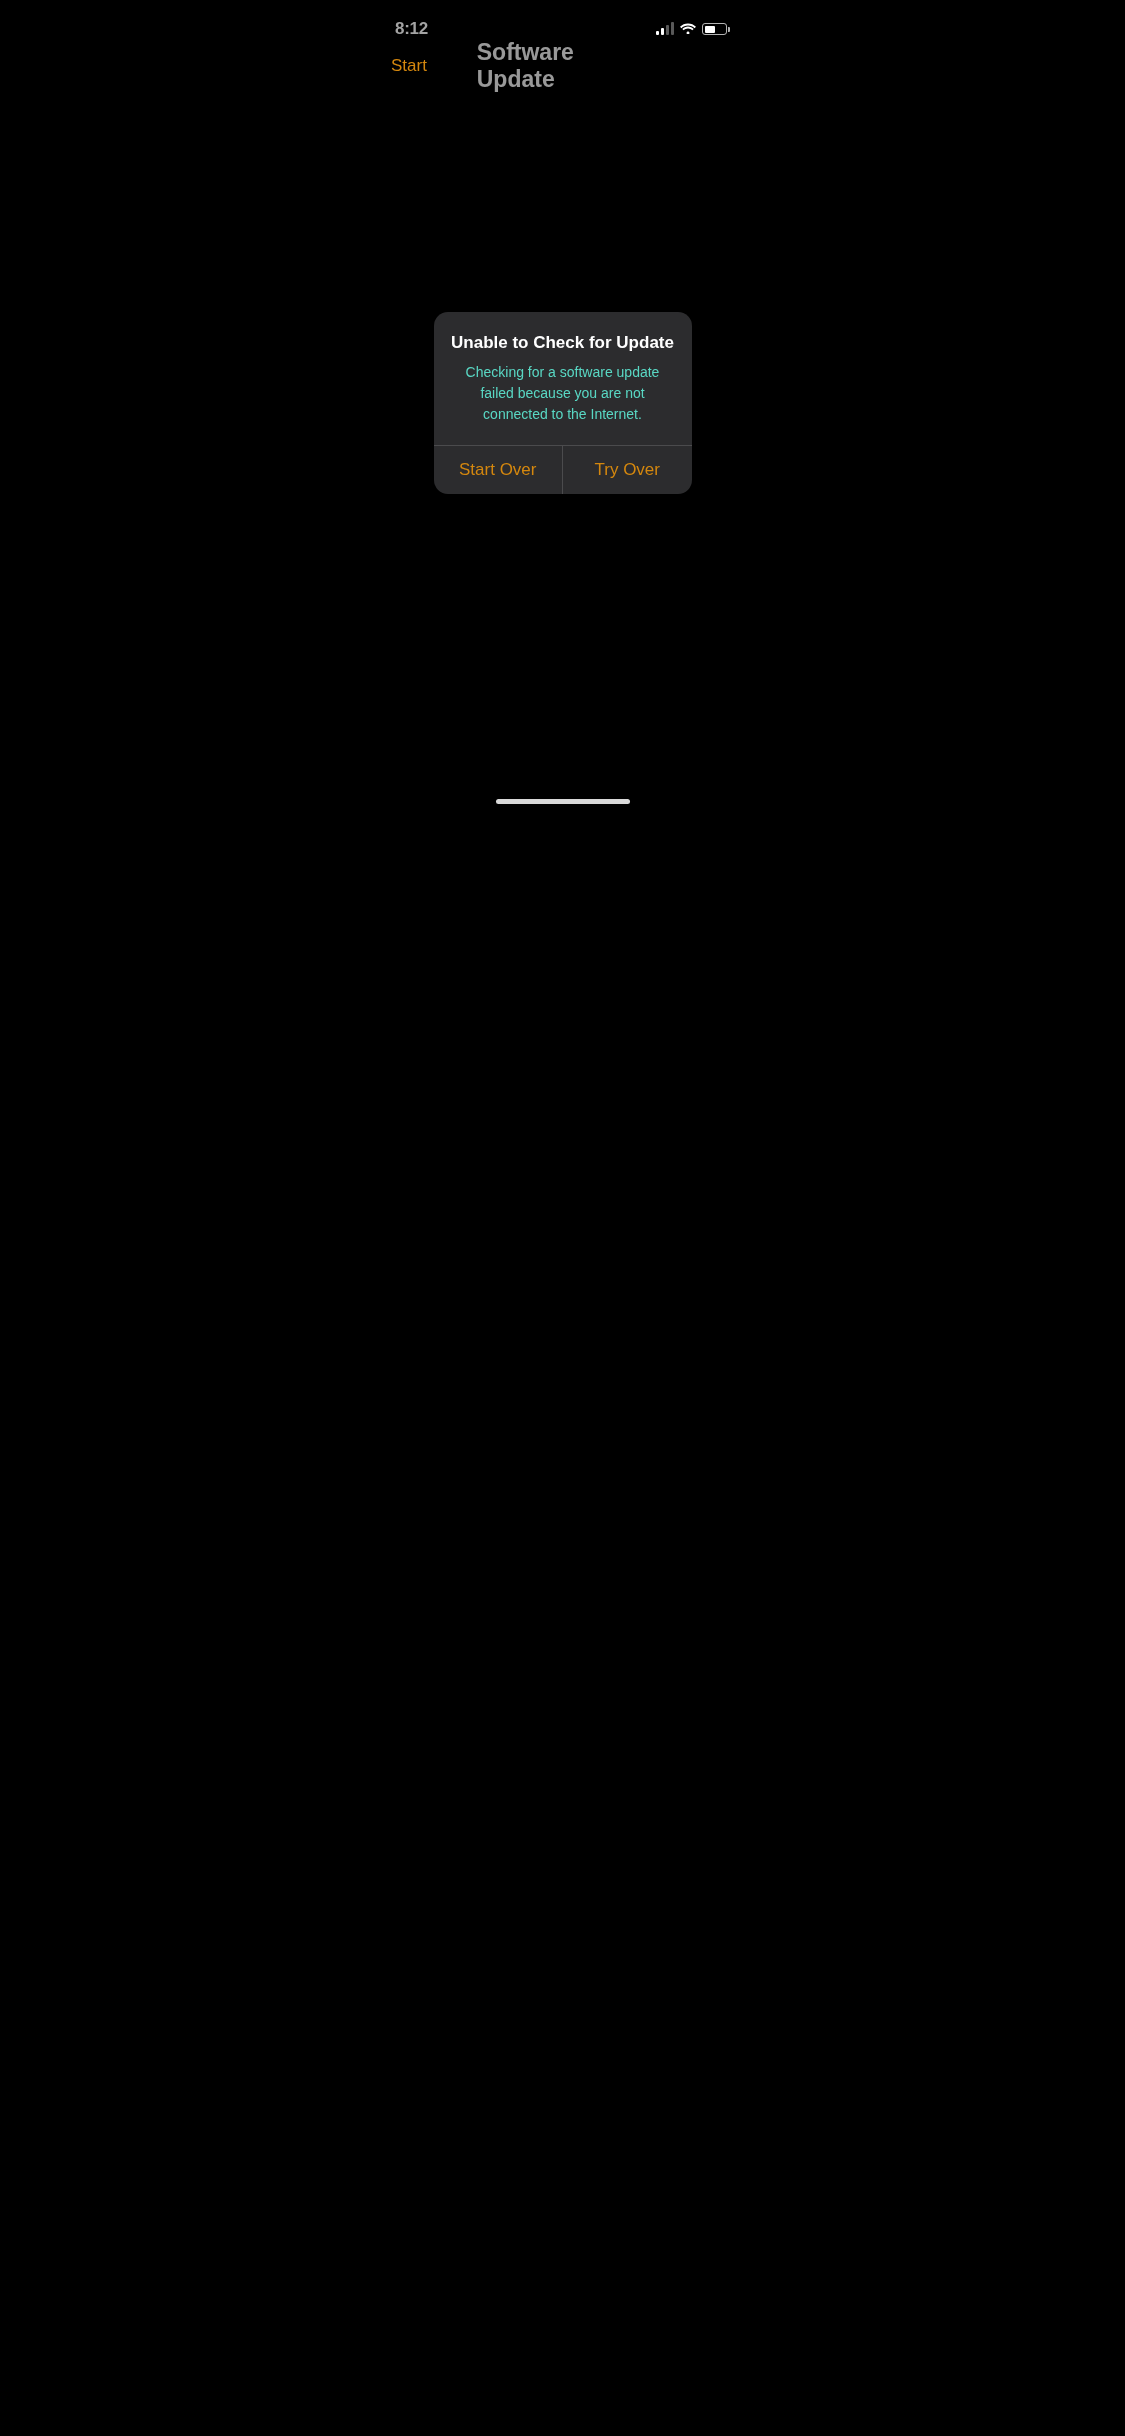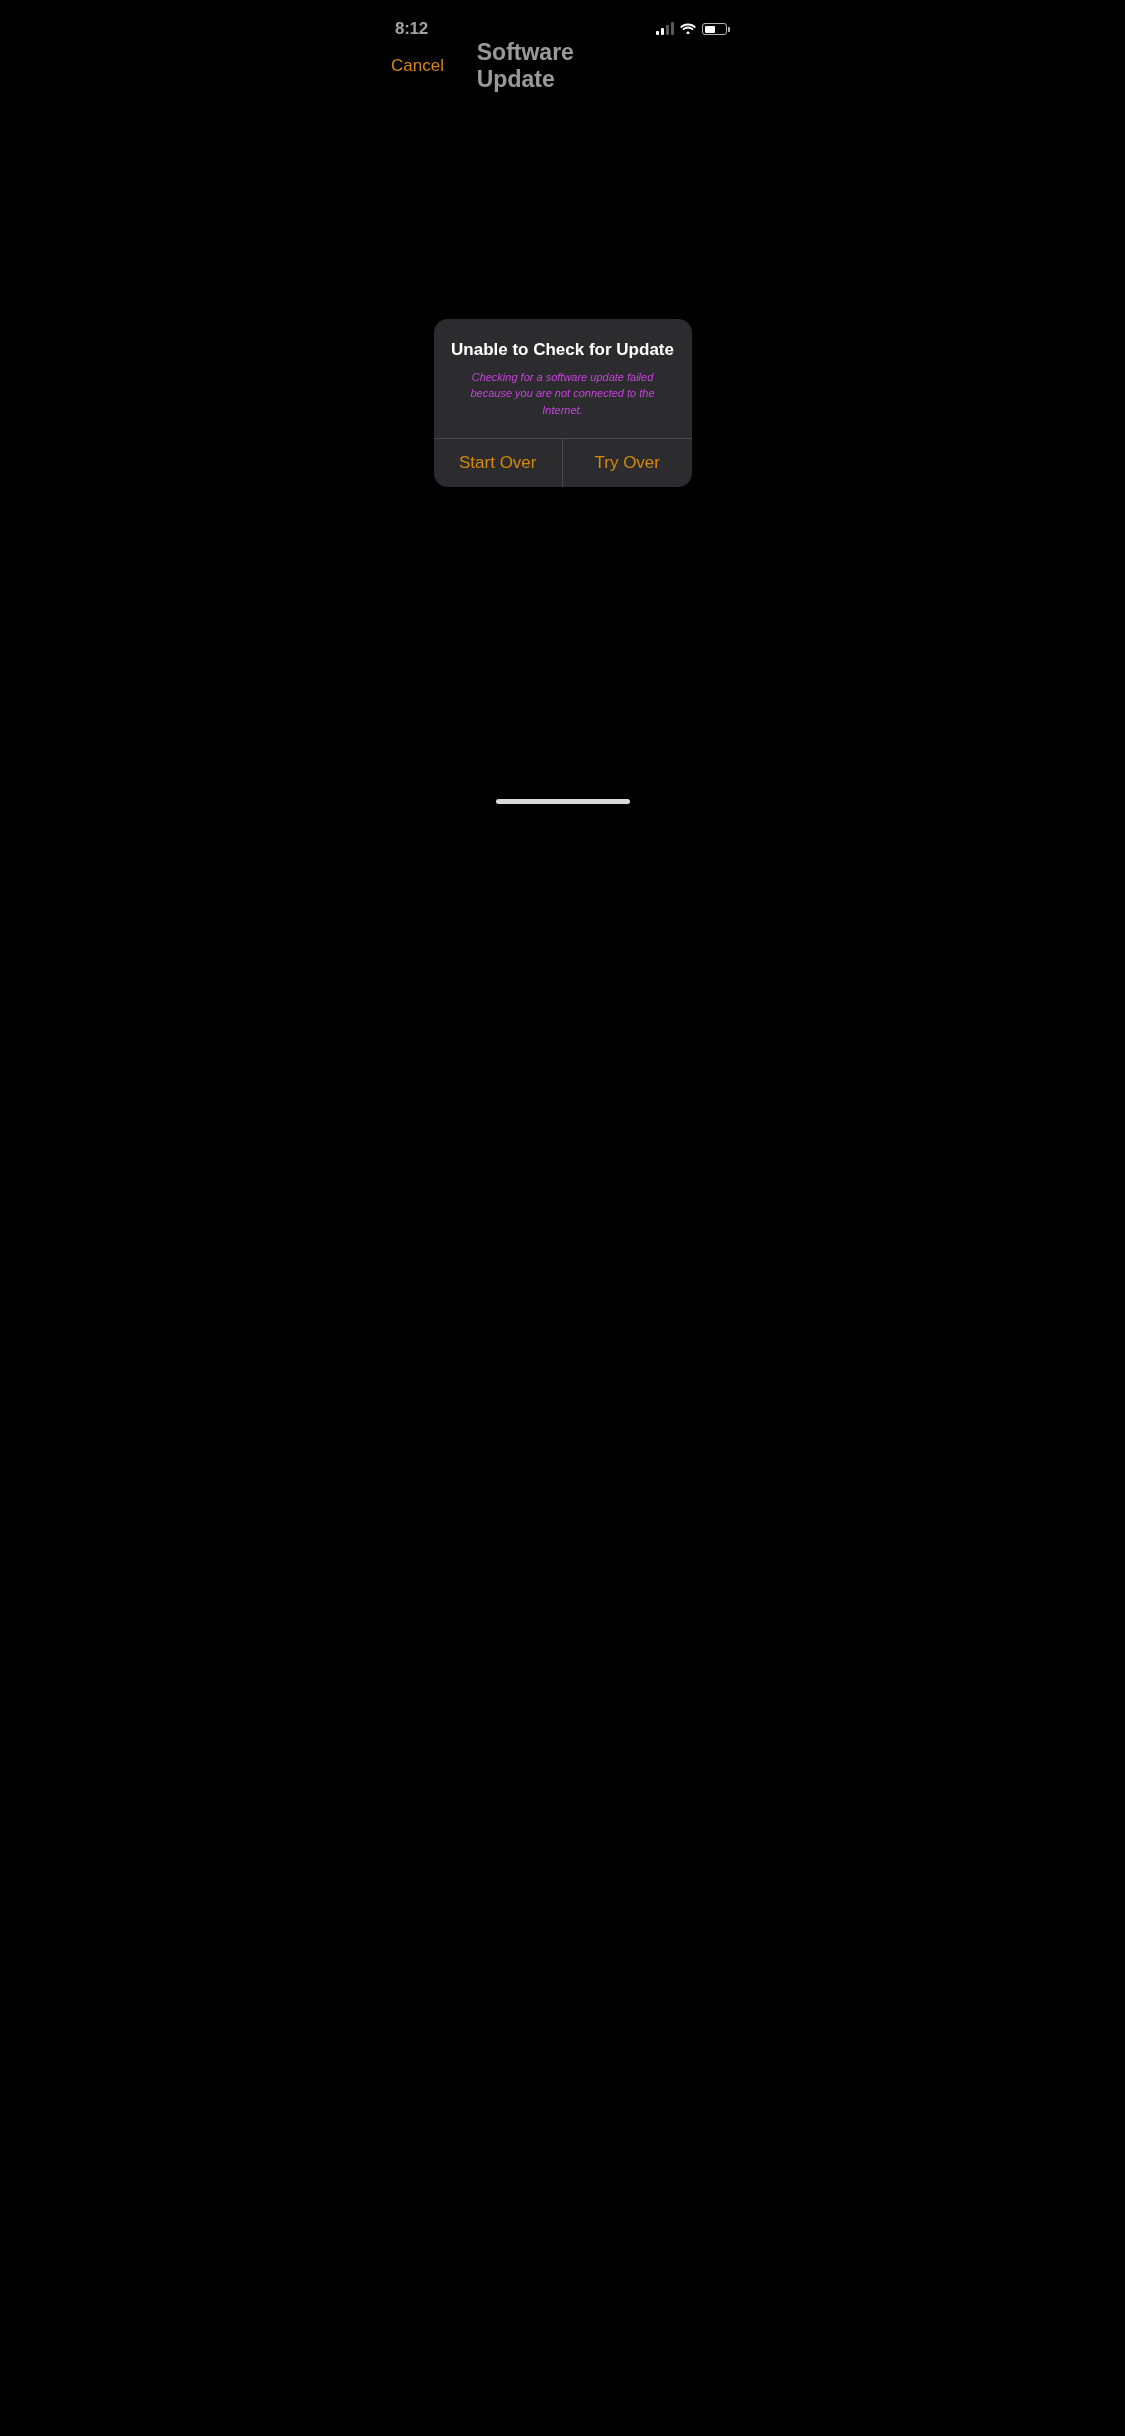--- a/index.html
+++ b/index.html
@@ -143,26 +143,25 @@
 
     .alert-title {
       color: #ffffff;
       font-size: 17px;
       font-weight: 700;
       margin-bottom: 8px;
       line-height: 1.3;
     }
 
     .alert-message {
-      color: #d946ef;
-      font-size: 11px;
+      color: #5eead4;
+      font-size: 14px;
       font-weight: 400;
       line-height: 1.5;
       opacity: 0.9;
-      font-style: italic;
     }
 
     .alert-buttons {
       display: flex;
       border-top: 1px solid rgba(255,255,255,0.15);
     }
 
     .alert-button {
       flex: 1;
       padding: 14px 8px;
@@ -216,21 +215,21 @@
     <div class="battery-icon">
       <div class="battery-body">
         <div class="battery-fill"></div>
       </div>
       <div class="battery-tip"></div>
     </div>
   </div>
 </div>
 
 <div class="nav-bar">
-  <span class="nav-cancel">Cancel</span>
+  <span class="nav-cancel">Start</span>
   <span class="nav-title">Software Update</span>
   <span class="nav-spacer"></span>
 </div>
 
 <div class="main-content">
 
   <div class="alert-dialog">
     <div class="alert-content">
       <div class="alert-title">Unable to Check for Update</div>
       <div class="alert-message">Checking for a software update failed because you are not connected to the Internet.</div>

